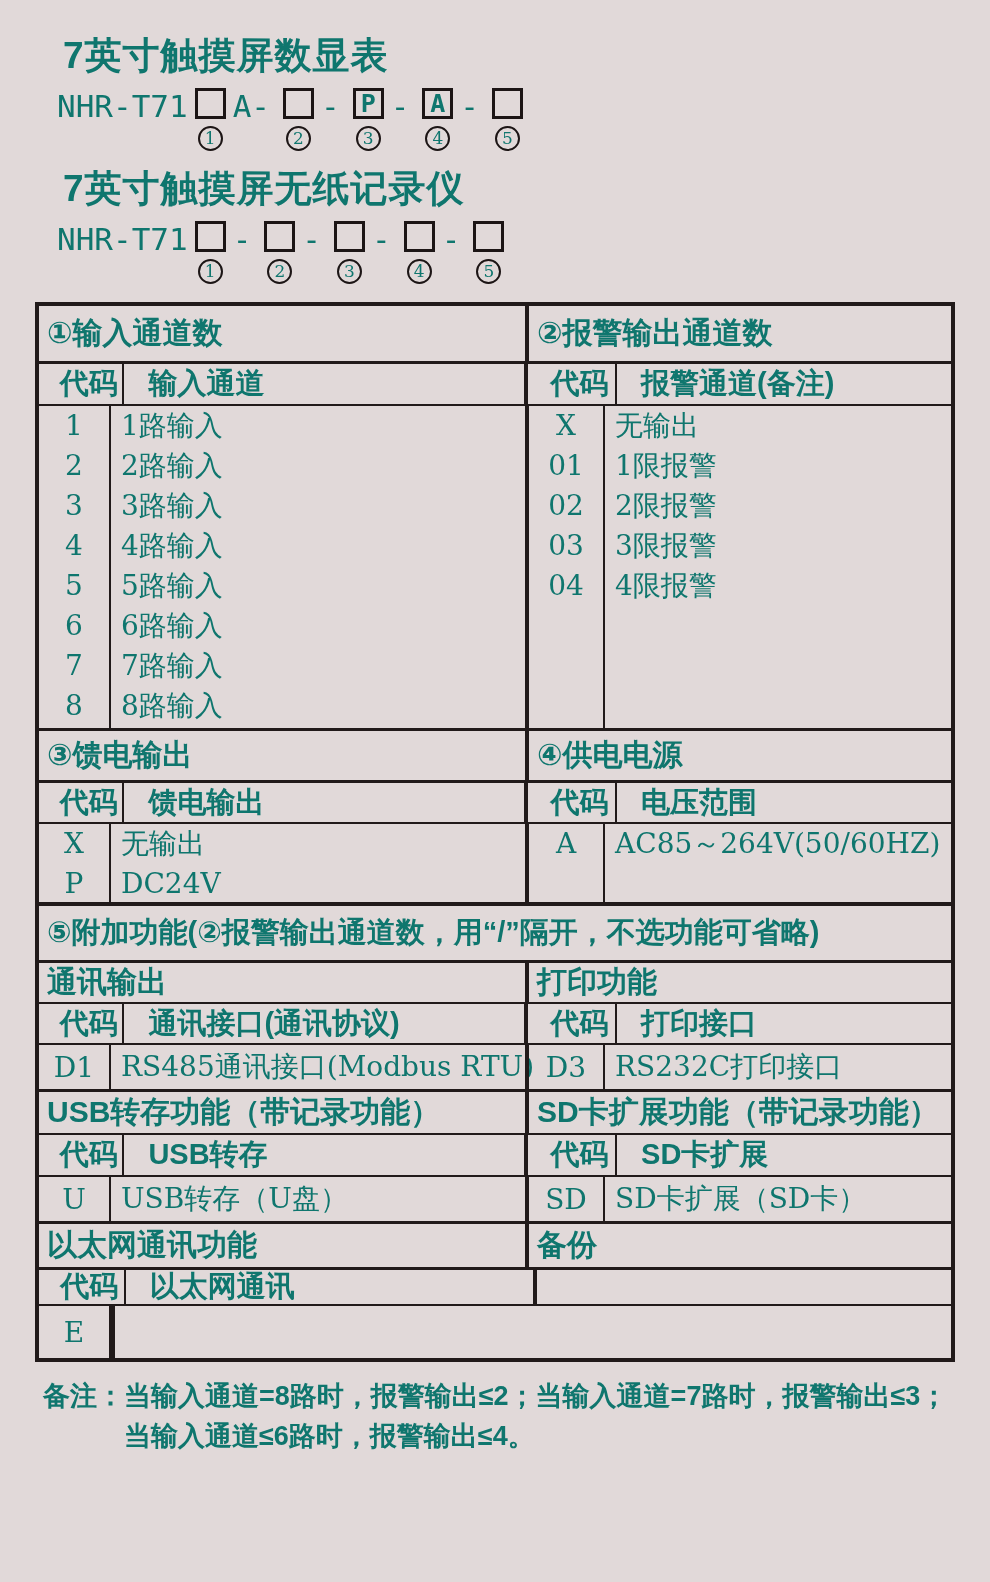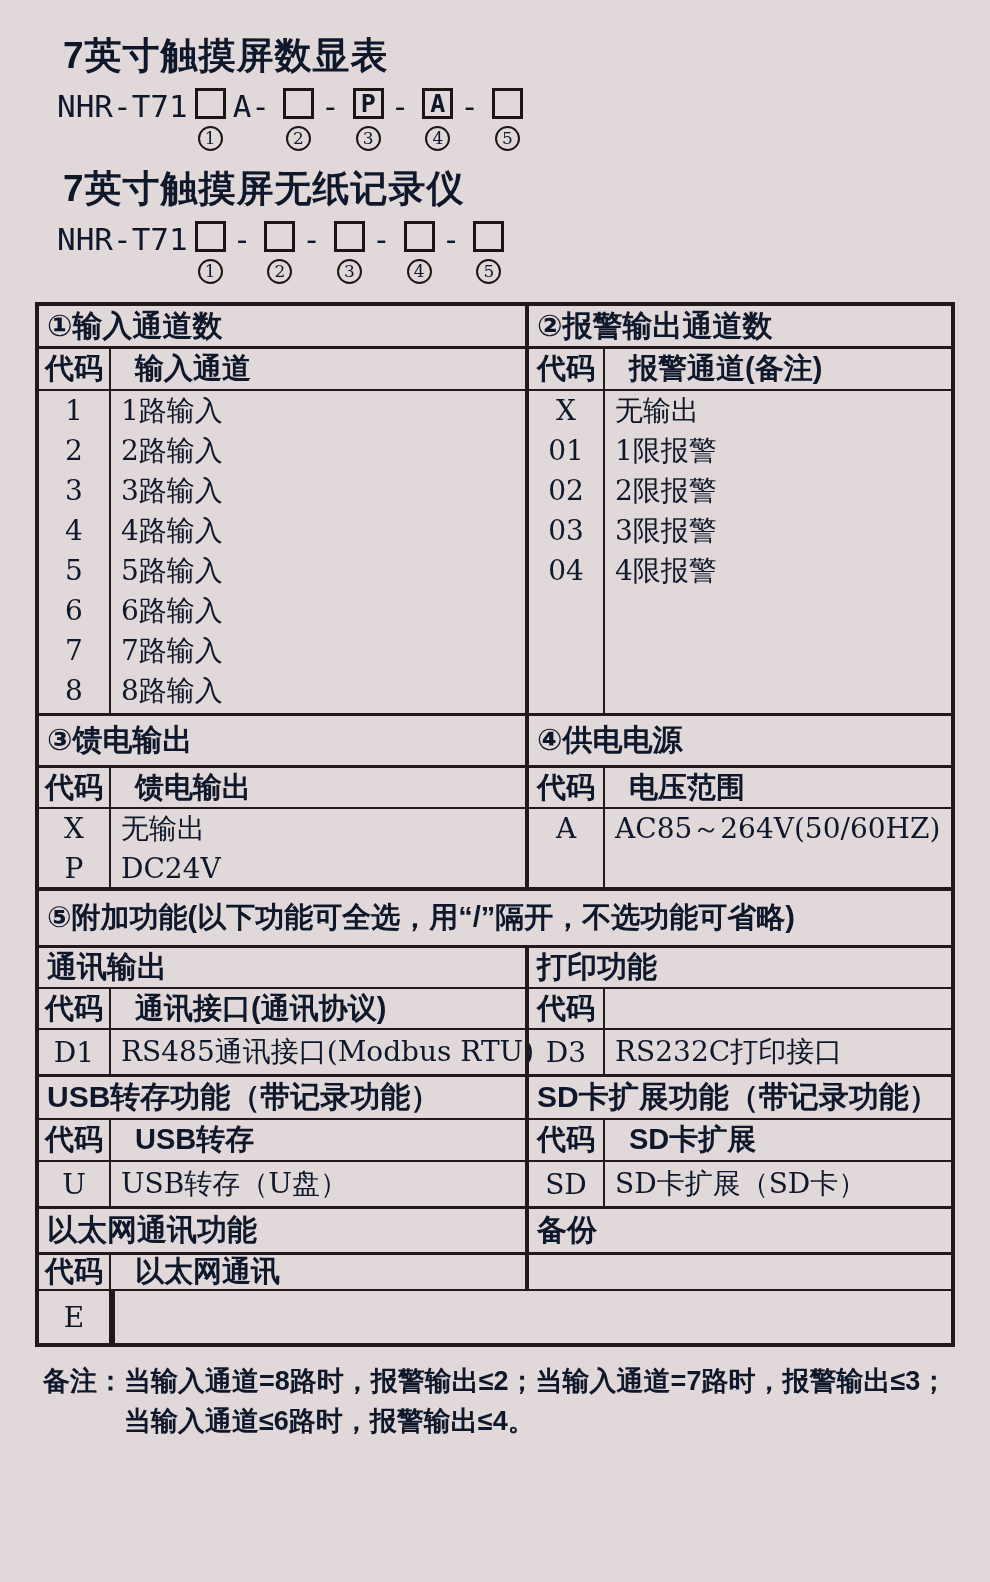--- a/index.html
+++ b/index.html
@@ -1,18 +1,18 @@
 <!DOCTYPE html>
 <html><head>
 <meta charset="utf-8">
 <style>
   * { margin:0; padding:0; box-sizing:border-box; }
   html,body { background:#cfc8c8; }
   .page {
-    width:990px; height:1582px; background:#e1d9d9; color:#0f172a;
+    width:990px; height:1582px; background:#e1d9d9; color:#0f766e;
     font-family:"Liberation Sans","DejaVu Sans",sans-serif;
     position:relative; overflow:hidden; margin:0 auto;
     padding:34px 35px 0 35px;
   }
   .title { font-size:37px; line-height:44px; font-weight:bold; margin-left:28px; letter-spacing:1px; }
   .model-line { display:flex; align-items:flex-start; margin:10px 0 0 22px; }
   .mprefix, .msep {
     font-family:"DejaVu Sans Mono","Liberation Mono",monospace;
     font-size:31px; line-height:36px; font-weight:normal;
   }
@@ -30,29 +30,29 @@
   .trow { display:flex; }
   .bt2 { border-top:2px solid #211a1a; }
   .bt3 { border-top:3px solid #211a1a; }
   .bt4 { border-top:4px solid #211a1a; }
   .lhalf { width:486px; } .rhalf { width:422px; }
   .vdiv { width:4px; background:#211a1a; flex:none; }
   .cdiv { width:2px; background:#211a1a; flex:none; }
   .ccol-l { width:70px; } .dcol-l { width:414px; }
   .ccol-r { width:74px; } .dcol-r { width:346px; }
   .hcell { display:flex; align-items:center; padding-left:8px; font-size:30px; font-weight:bold; white-space:nowrap; }
-  .shc { display:flex; align-items:center; justify-content:center; font-size:29px; font-weight:bold; }
+  .shc { display:flex; align-items:center; justify-content:center; font-size:29px; font-weight:bold;margin-left:16px; }
   .shd { display:flex; align-items:center; padding-left:24px; font-size:29px; font-weight:bold; white-space:nowrap; }
   .serif { font-family:"DejaVu Serif","Liberation Serif",serif; font-weight:normal; }
   .dline { height:40px; line-height:40px; font-size:28px; }
   .code { text-align:center; }
   .desc { padding-left:10px; white-space:nowrap; }
   .vc { display:flex; align-items:center; justify-content:center; font-size:28px; }
   .vl { display:flex; align-items:center; padding-left:10px; font-size:28px; white-space:nowrap; }
-  .rA{height:40px}.rB{height:43px}.rC{height:324px}.rD{height:52px}.rE{height:42px}
+  .rA{height:55px}.rB{height:43px}.rC{height:324px}.rD{height:52px}.rE{height:42px}
   .rF{height:80px}.rG{height:58px}.rH{height:42px}.rI{height:41px}.rJ{height:46px}
   .rK{height:44px}.rL{height:42px}.rM{height:46px}.rN{height:46px}.rO{height:37px}.rP{height:54px}
   .full { width:912px; display:flex; align-items:center; padding-left:8px; font-size:29px; font-weight:bold; white-space:nowrap; }
   .note { display:flex; margin:14px 0 0 8px; font-size:27px; font-weight:bold; line-height:40px; }
   .note .nlabel { white-space:nowrap; }
   .note .nlines div { white-space:nowrap; }
 </style>
 </head>
 <body>
 
@@ -246,36 +246,37 @@
       <div class="ccol-r serif">
         <div class="dline code">A</div>
       </div>
       <div class="cdiv"></div>
       <div class="dcol-r serif">
         <div class="dline desc">AC85～264V(50/60HZ)</div>
       </div>
     </div>
 
     <div class="trow rG bt4">
-      <div class="full">⑤附加功能(以下功能可全选，用“/”隔开，不选功能可省略)</div>
+      <div class="full">⑤附加功能(②报警输出通道数，用“/”隔开，不选功能可省略)</div>
     </div>
 
     <div class="trow rH bt3">
       <div class="lhalf hcell">通讯输出</div>
       <div class="vdiv"></div>
       <div class="rhalf hcell">打印功能</div>
     </div>
 
     <div class="trow rI bt2">
       <div class="ccol-l shc">代码</div>
       <div class="cdiv"></div>
       <div class="dcol-l shd">通讯接口(通讯协议)</div>
       <div class="vdiv"></div>
       <div class="ccol-r shc">代码</div>
       <div class="cdiv"></div>
+      <div class="dcol-r shd">打印接口</div>
     </div>
 
     <div class="trow rJ bt2">
       <div class="ccol-l serif vc">D1</div>
       <div class="cdiv"></div>
       <div class="dcol-l serif vl">RS485通讯接口(Modbus RTU)</div>
       <div class="vdiv"></div>
       <div class="ccol-r serif vc">D3</div>
       <div class="cdiv"></div>
       <div class="dcol-r serif vl">RS232C打印接口</div>

